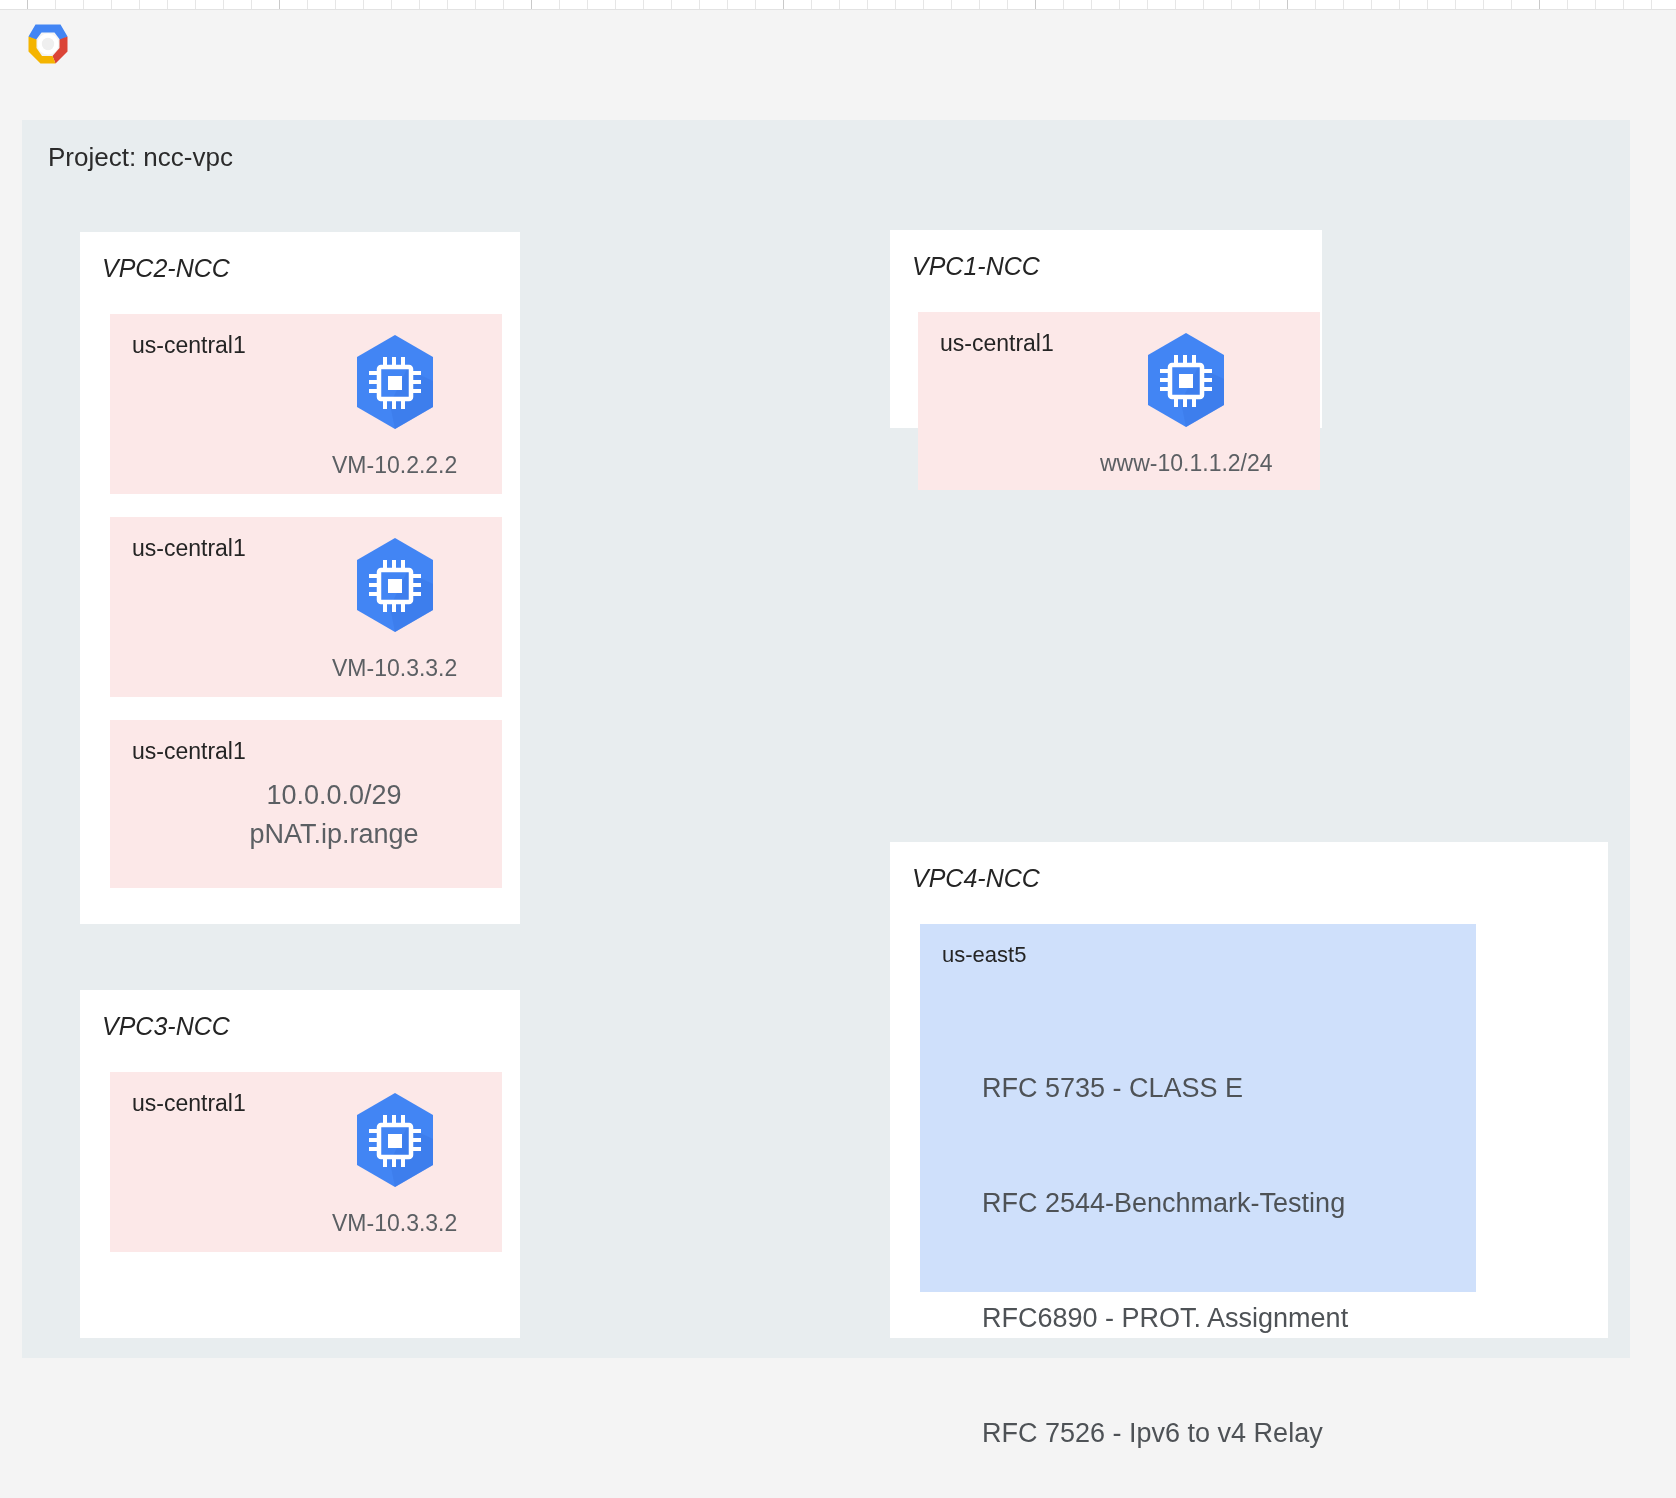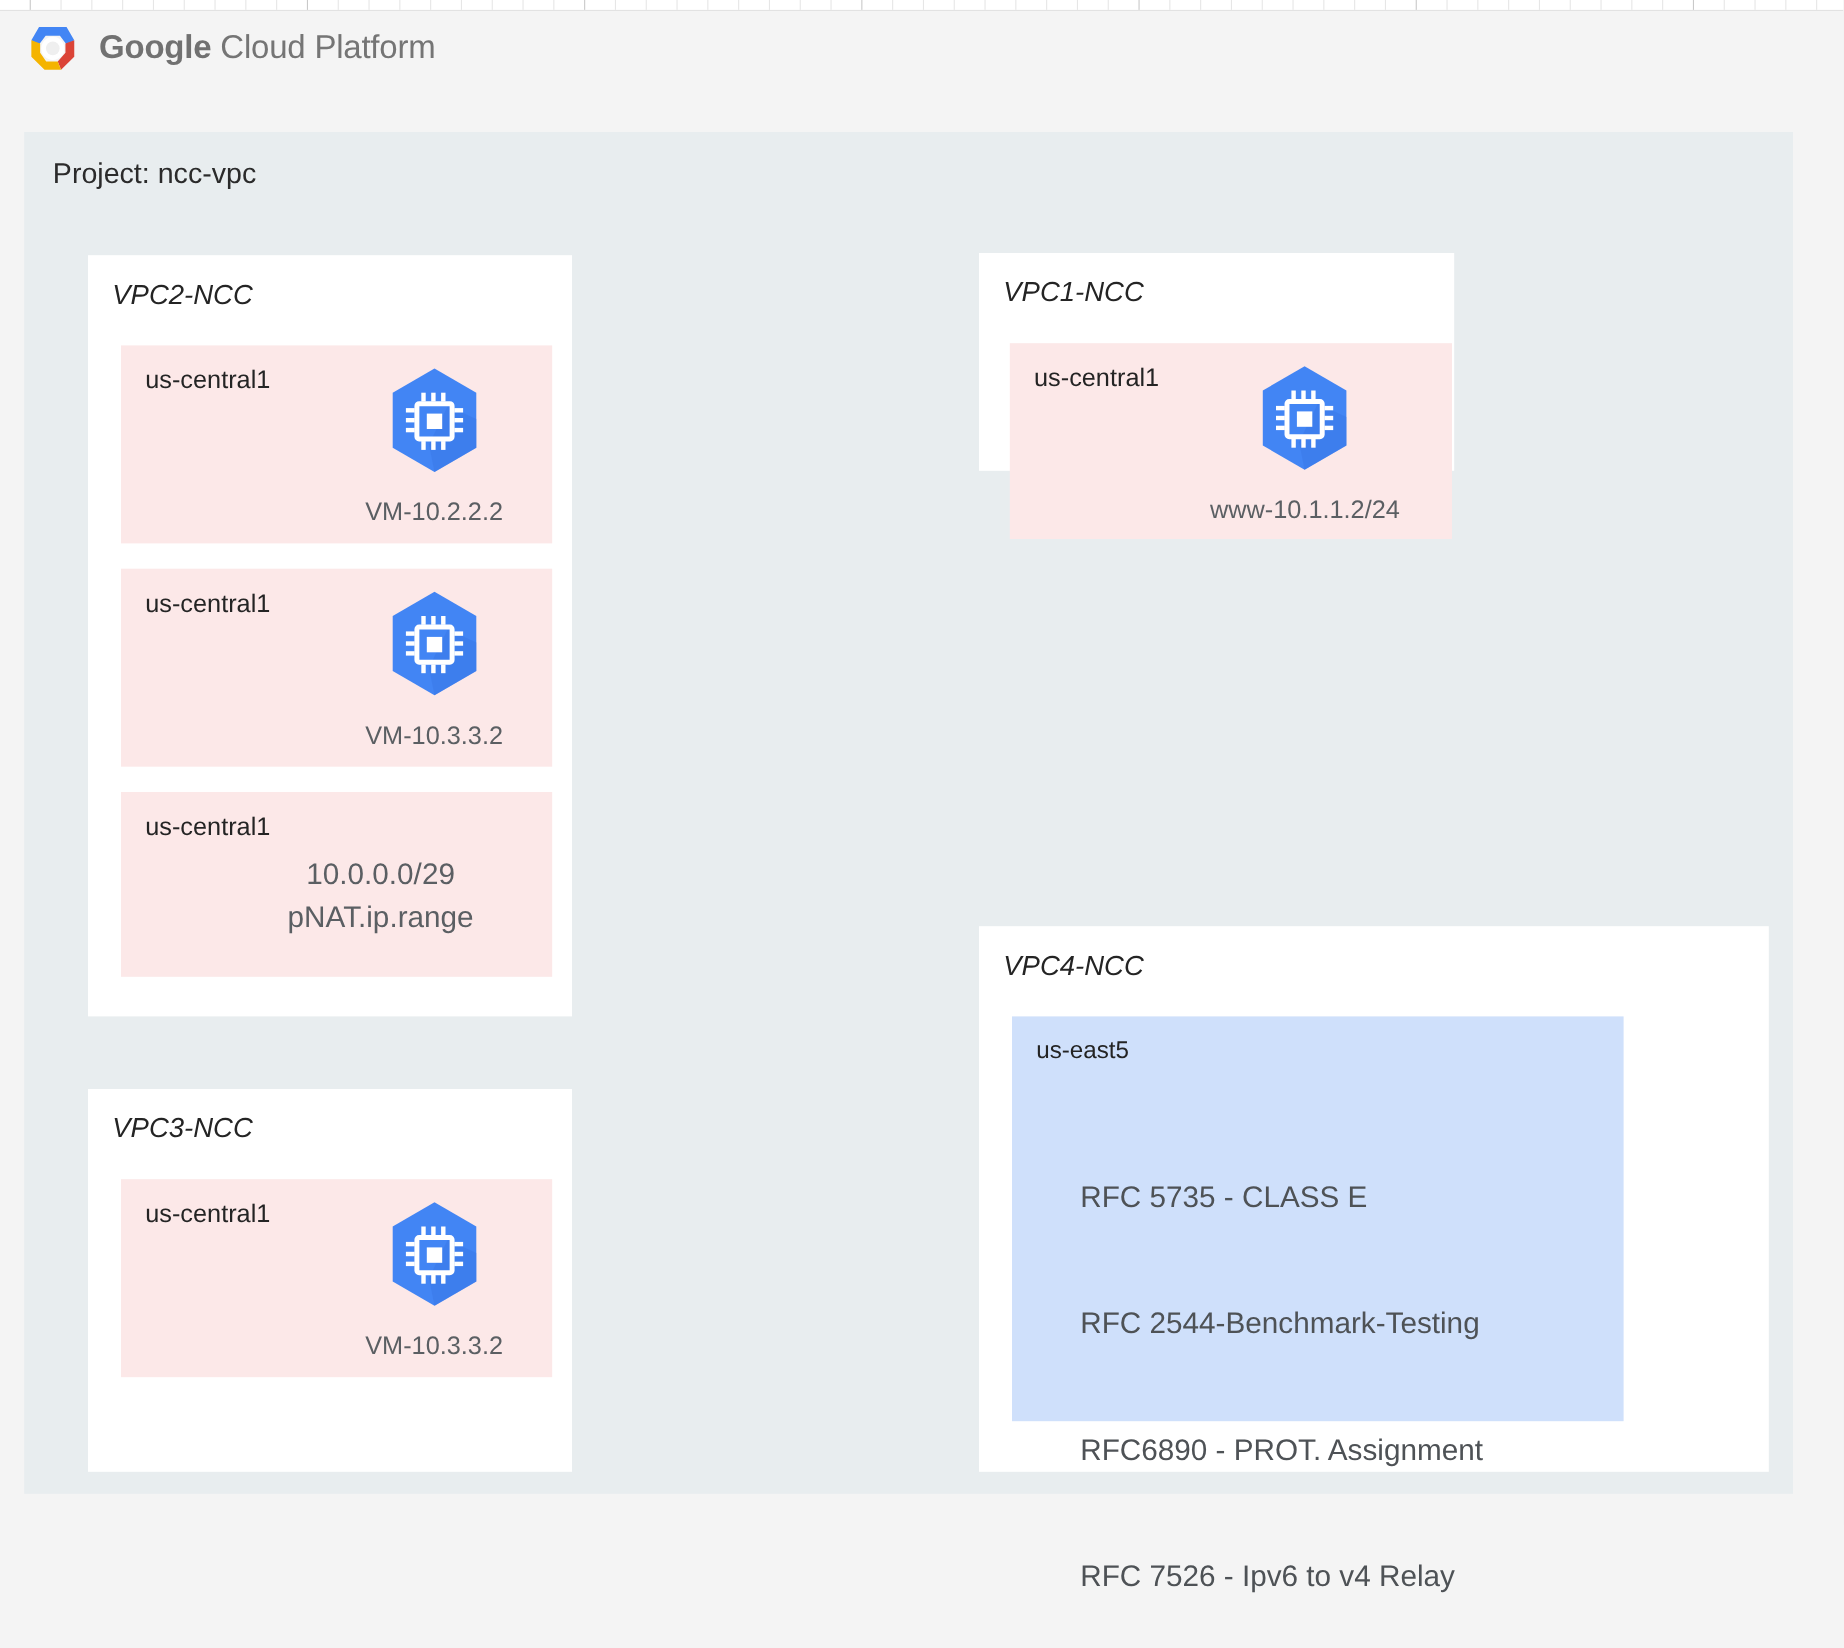--- a/index.html
+++ b/index.html
@@ -204,21 +204,20 @@
       <path d="M13.5 6.5 L38.5 6.5 L45.5 18.5 L38.5 22.5 L32.5 14.5 L19.5 14.5 L13.5 22.5 L6.5 18.5 Z" fill="#4285F4"></path>
 
       <path d="M45.5 18.5 L45.5 33.5 L33.5 45.5 L30.5 38.0 L37.5 30.0 L37.5 21.5 Z" fill="#DB4437"></path>
 
       <path d="M6.5 18.5 L6.5 33.5 L18.5 45.5 L33.5 45.5 L30.5 38.0 L20.0 38.0 L14.5 30.0 L14.5 21.5 Z" fill="#F4B400"></path>
 
       <circle cx="26" cy="26" r="10.5" fill="#ffffff"></circle>
       <circle cx="26" cy="26" r="6.2" fill="#efefef"></circle>
     </svg>
   </span>
-  <span class="gcp-wordmark"><span class="g-bold">Google</span> <span>Cloud Platform</span></span>
 </div>
 
 <div class="project-panel">
   <div class="project-title">Project: ncc-vpc</div>
 
   <div class="vpc-card" style="left:58px; top:112px; width:440px; height:692px;">
     <div class="vpc-title">VPC2-NCC</div>
 
     <div class="zone-tile" style="left:30px; top:82px; width:376px; height:180px;">
       <div class="zone-label">us-central1</div>
@@ -273,21 +272,21 @@
                 <rect x="69" y="57" width="8" height="4"></rect>
             </g>
           </svg>
         </span>
         <span class="vm-caption">VM-10.3.3.2</span>
       </div>
     </div>
 
     <div class="zone-tile" style="left:30px; top:488px; width:376px; height:168px;">
       <div class="zone-label">us-central1</div>
-      <div class="tile-text" style="left:12px; top:56px; width:448px;">10.0.0.0/29
+      <div class="tile-text" style="left:0; top:56px; width:448px;">10.0.0.0/29
 pNAT.ip.range</div>
     </div>
   </div>
 
   <div class="vpc-card" style="left:868px; top:110px; width:432px; height:198px;">
     <div class="vpc-title">VPC1-NCC</div>
 
     <div class="zone-tile" style="left:28px; top:82px; width:386px; height:178px;">
       <div class="zone-label">us-central1</div>
       <div class="vm-node" style="left:182px; top:18px;">

